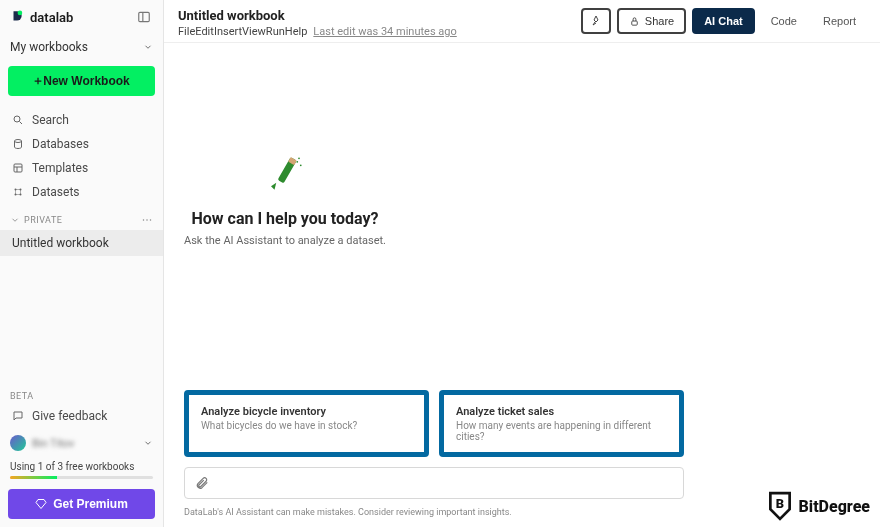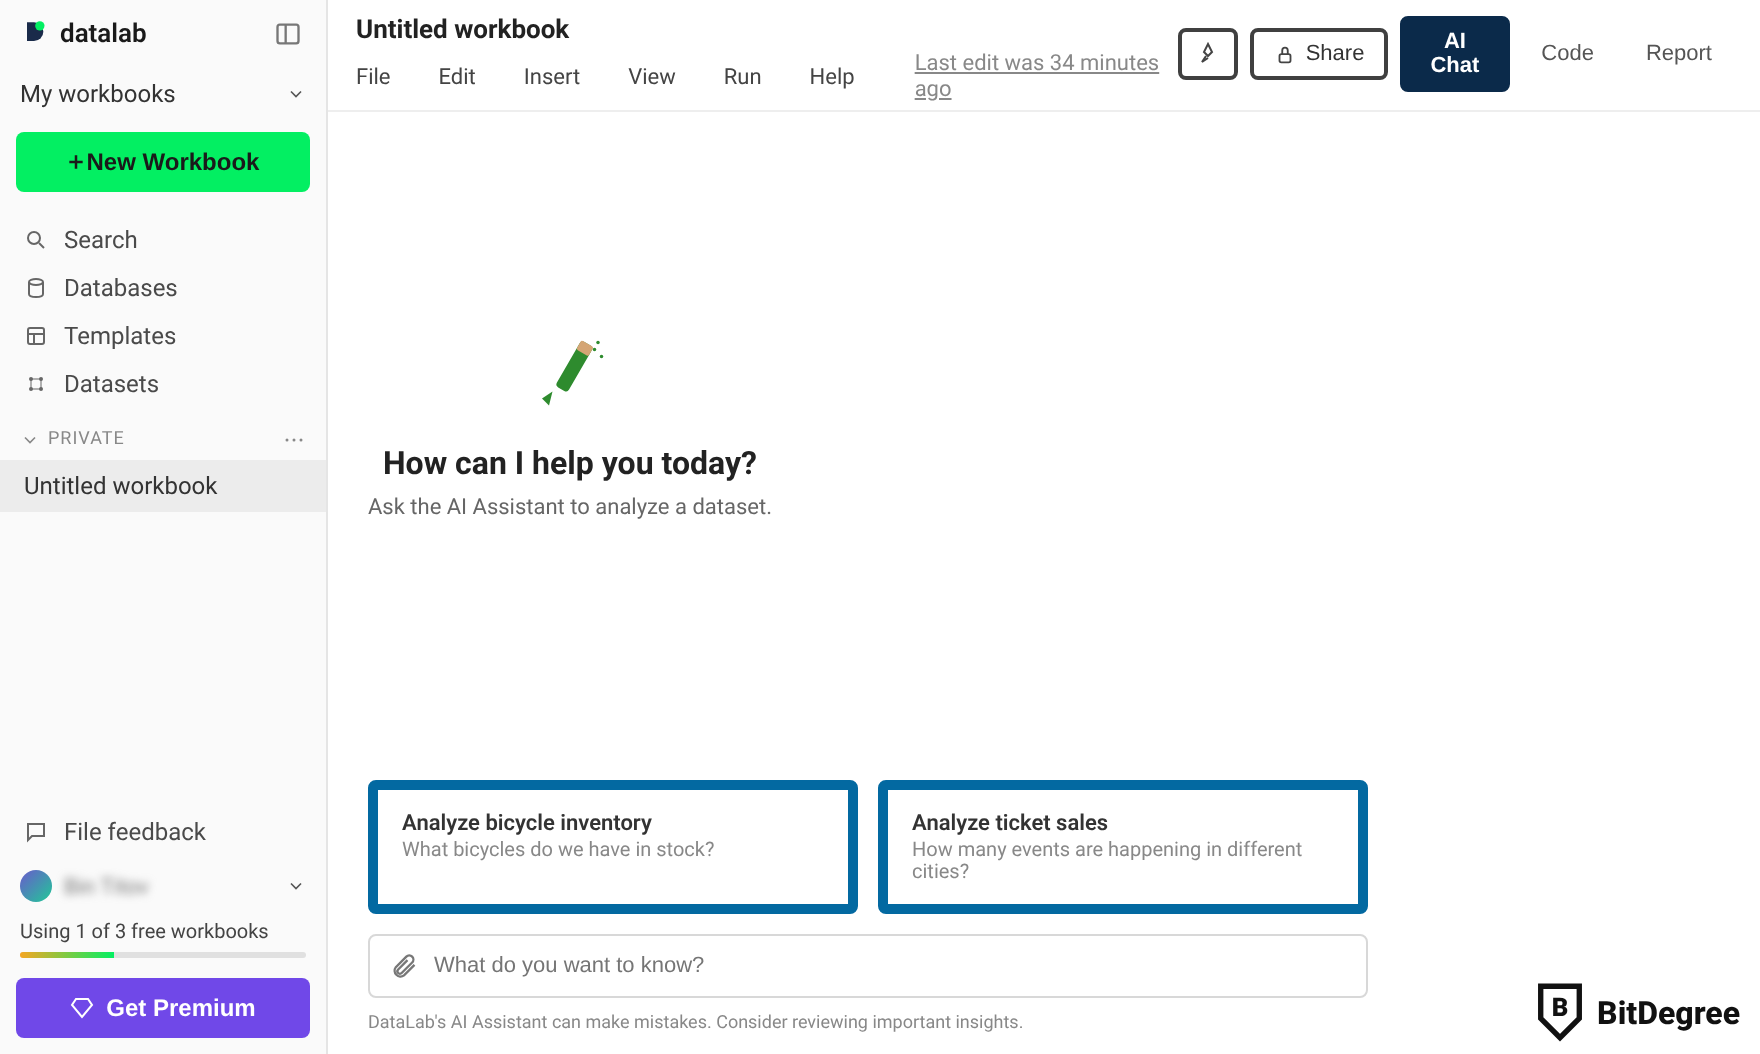--- a/index.html
+++ b/index.html
@@ -30,21 +30,21 @@
 .usage { padding: 4px 10px; font-size: 10px; color: #444; }
 .usage-bar { height: 3px; background: #e0e0e0; border-radius: 2px; margin-top: 4px; overflow: hidden; }
 .usage-fill { height: 100%; width: 33%; background: linear-gradient(90deg, #f5a623, #03ef62); }
 .premium-btn { margin: 6px 8px 8px; background: #7048e8; color: #fff; border: none; border-radius: 4px; padding: 8px 0; font-weight: 600; font-size: 12px; display: flex; align-items: center; justify-content: center; gap: 6px; cursor: pointer; }
 
 
 .main { flex: 1; display: flex; flex-direction: column; min-width: 0; }
 .topbar { display: flex; align-items: flex-start; justify-content: space-between; padding: 8px 14px 4px; border-bottom: 1px solid #eee; }
 .topbar-left { }
 .wb-title { font-size: 13px; font-weight: 700; color: #222; margin-bottom: 2px; }
-.menu { display: flex; gap: 24px; align-items: center; font-size: 11px; color: #444; }
+.menu { display: flex; gap: 0; align-items: center; font-size: 11px; color: #444; }
 .menu span { cursor: pointer; }
 .last-edit { color: #888; text-decoration: underline; margin-left: 6px; cursor: pointer; font-size: 11px; }
 .topbar-right { display: flex; gap: 6px; align-items: center; }
 .btn { border: 2px solid #404040; background: #fff; border-radius: 4px; padding: 5px 10px; font-size: 11px; display: flex; align-items: center; gap: 5px; cursor: pointer; color: #333; }
 .btn.icon-only { padding: 5px 7px; }
 .btn.primary { background: #0b2a4a; color: #fff; border-color: #0b2a4a; font-weight: 600; }
 .btn.ghost { border: none; background: transparent; color: #555; }
 
 .content { flex: 1; display: flex; flex-direction: column; align-items: flex-start; padding: 40px 20px 10px; overflow: hidden; }
 .hero { display: flex; flex-direction: column; align-items: center; margin-top: 70px; }
@@ -149,25 +149,26 @@
           <circle cx="12" cy="12" r="1.5" fill="#888"></circle>
           <circle cx="19" cy="12" r="1.5" fill="#888"></circle>
         </svg>
     </div>
     <div class="wb-item">
       <span>Untitled workbook</span>
     </div>
 
     <div class="spacer"></div>
 
+    <div class="beta-tag">BETA</div>
     <div class="feedback">
       <svg width="12" height="12" viewBox="0 0 24 24">
           <path d="M4 4h16v12H8l-4 4z" fill="none" stroke="#666" stroke-width="2"></path>
         </svg>
-      <span>File feedback</span>
+      <span>Give feedback</span>
     </div>
     <div class="user-row">
       <div class="user-left">
         <div class="avatar"></div>
         <span class="user-name">Bin Titov</span>
       </div>
       <svg class="chev-icon" viewBox="0 0 24 24">
           <path d="M6 9l6 6 6-6" fill="none" stroke="#555" stroke-width="2"></path>
         </svg>
     </div>
@@ -246,21 +247,20 @@
         <div class="sugg-card">
           <div class="sugg-title">Analyze ticket sales</div>
           <div class="sugg-desc">How many events are happening in different cities?</div>
         </div>
       </div>
 
       <div class="input-row">
         <svg width="14" height="14" viewBox="0 0 24 24">
             <path d="M21 11l-9 9a5 5 0 0 1-7-7l9-9a3.5 3.5 0 0 1 5 5l-9 9a2 2 0 0 1-3-3l8-8" fill="none" stroke="#777" stroke-width="2"></path>
           </svg>
-        <input type="text" placeholder="What do you want to know?" style="">
       </div>
       <div class="disclaimer">DataLab's AI Assistant can make mistakes. Consider reviewing important insights.</div>
     </div>
   </main>
 </div>
 
 <div class="badge">
   <svg viewBox="0 0 24 28">
     <path d="M3 2h18v15l-9 9-9-9z" fill="#fff" stroke="#111" stroke-width="2.5"></path>
     <text x="12" y="16" text-anchor="middle" font-size="12" font-weight="900" fill="#111">B</text>

